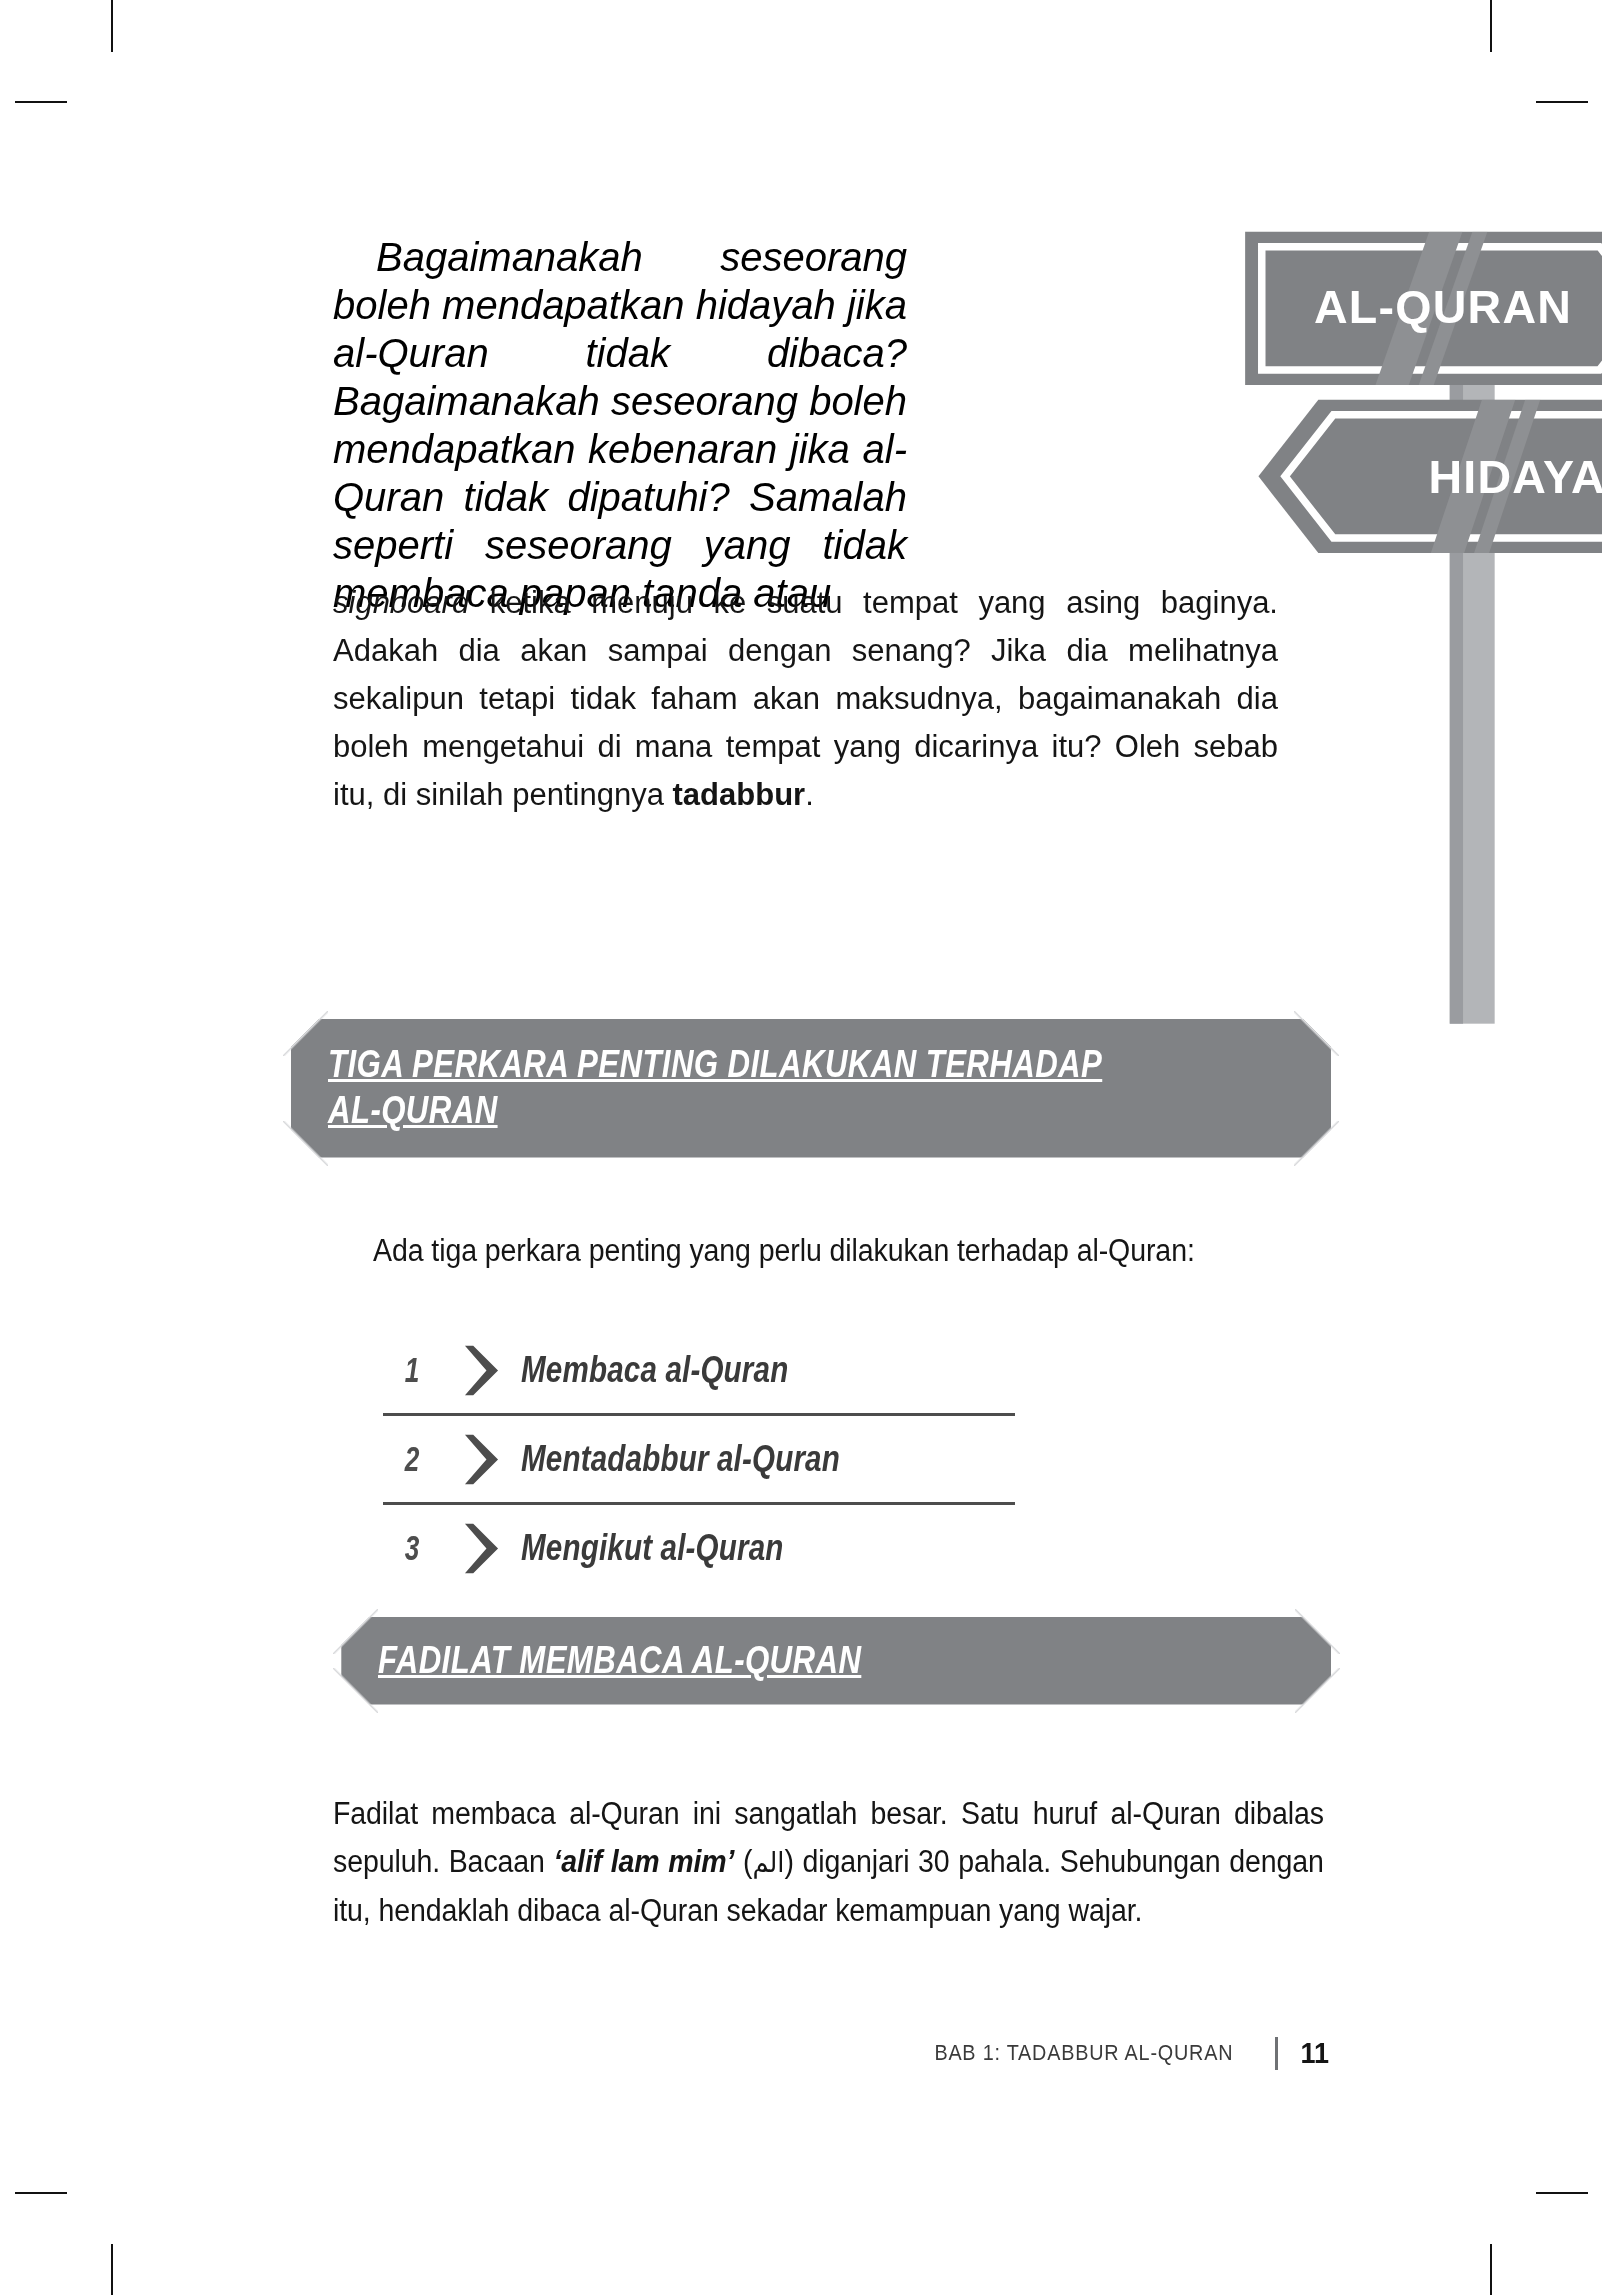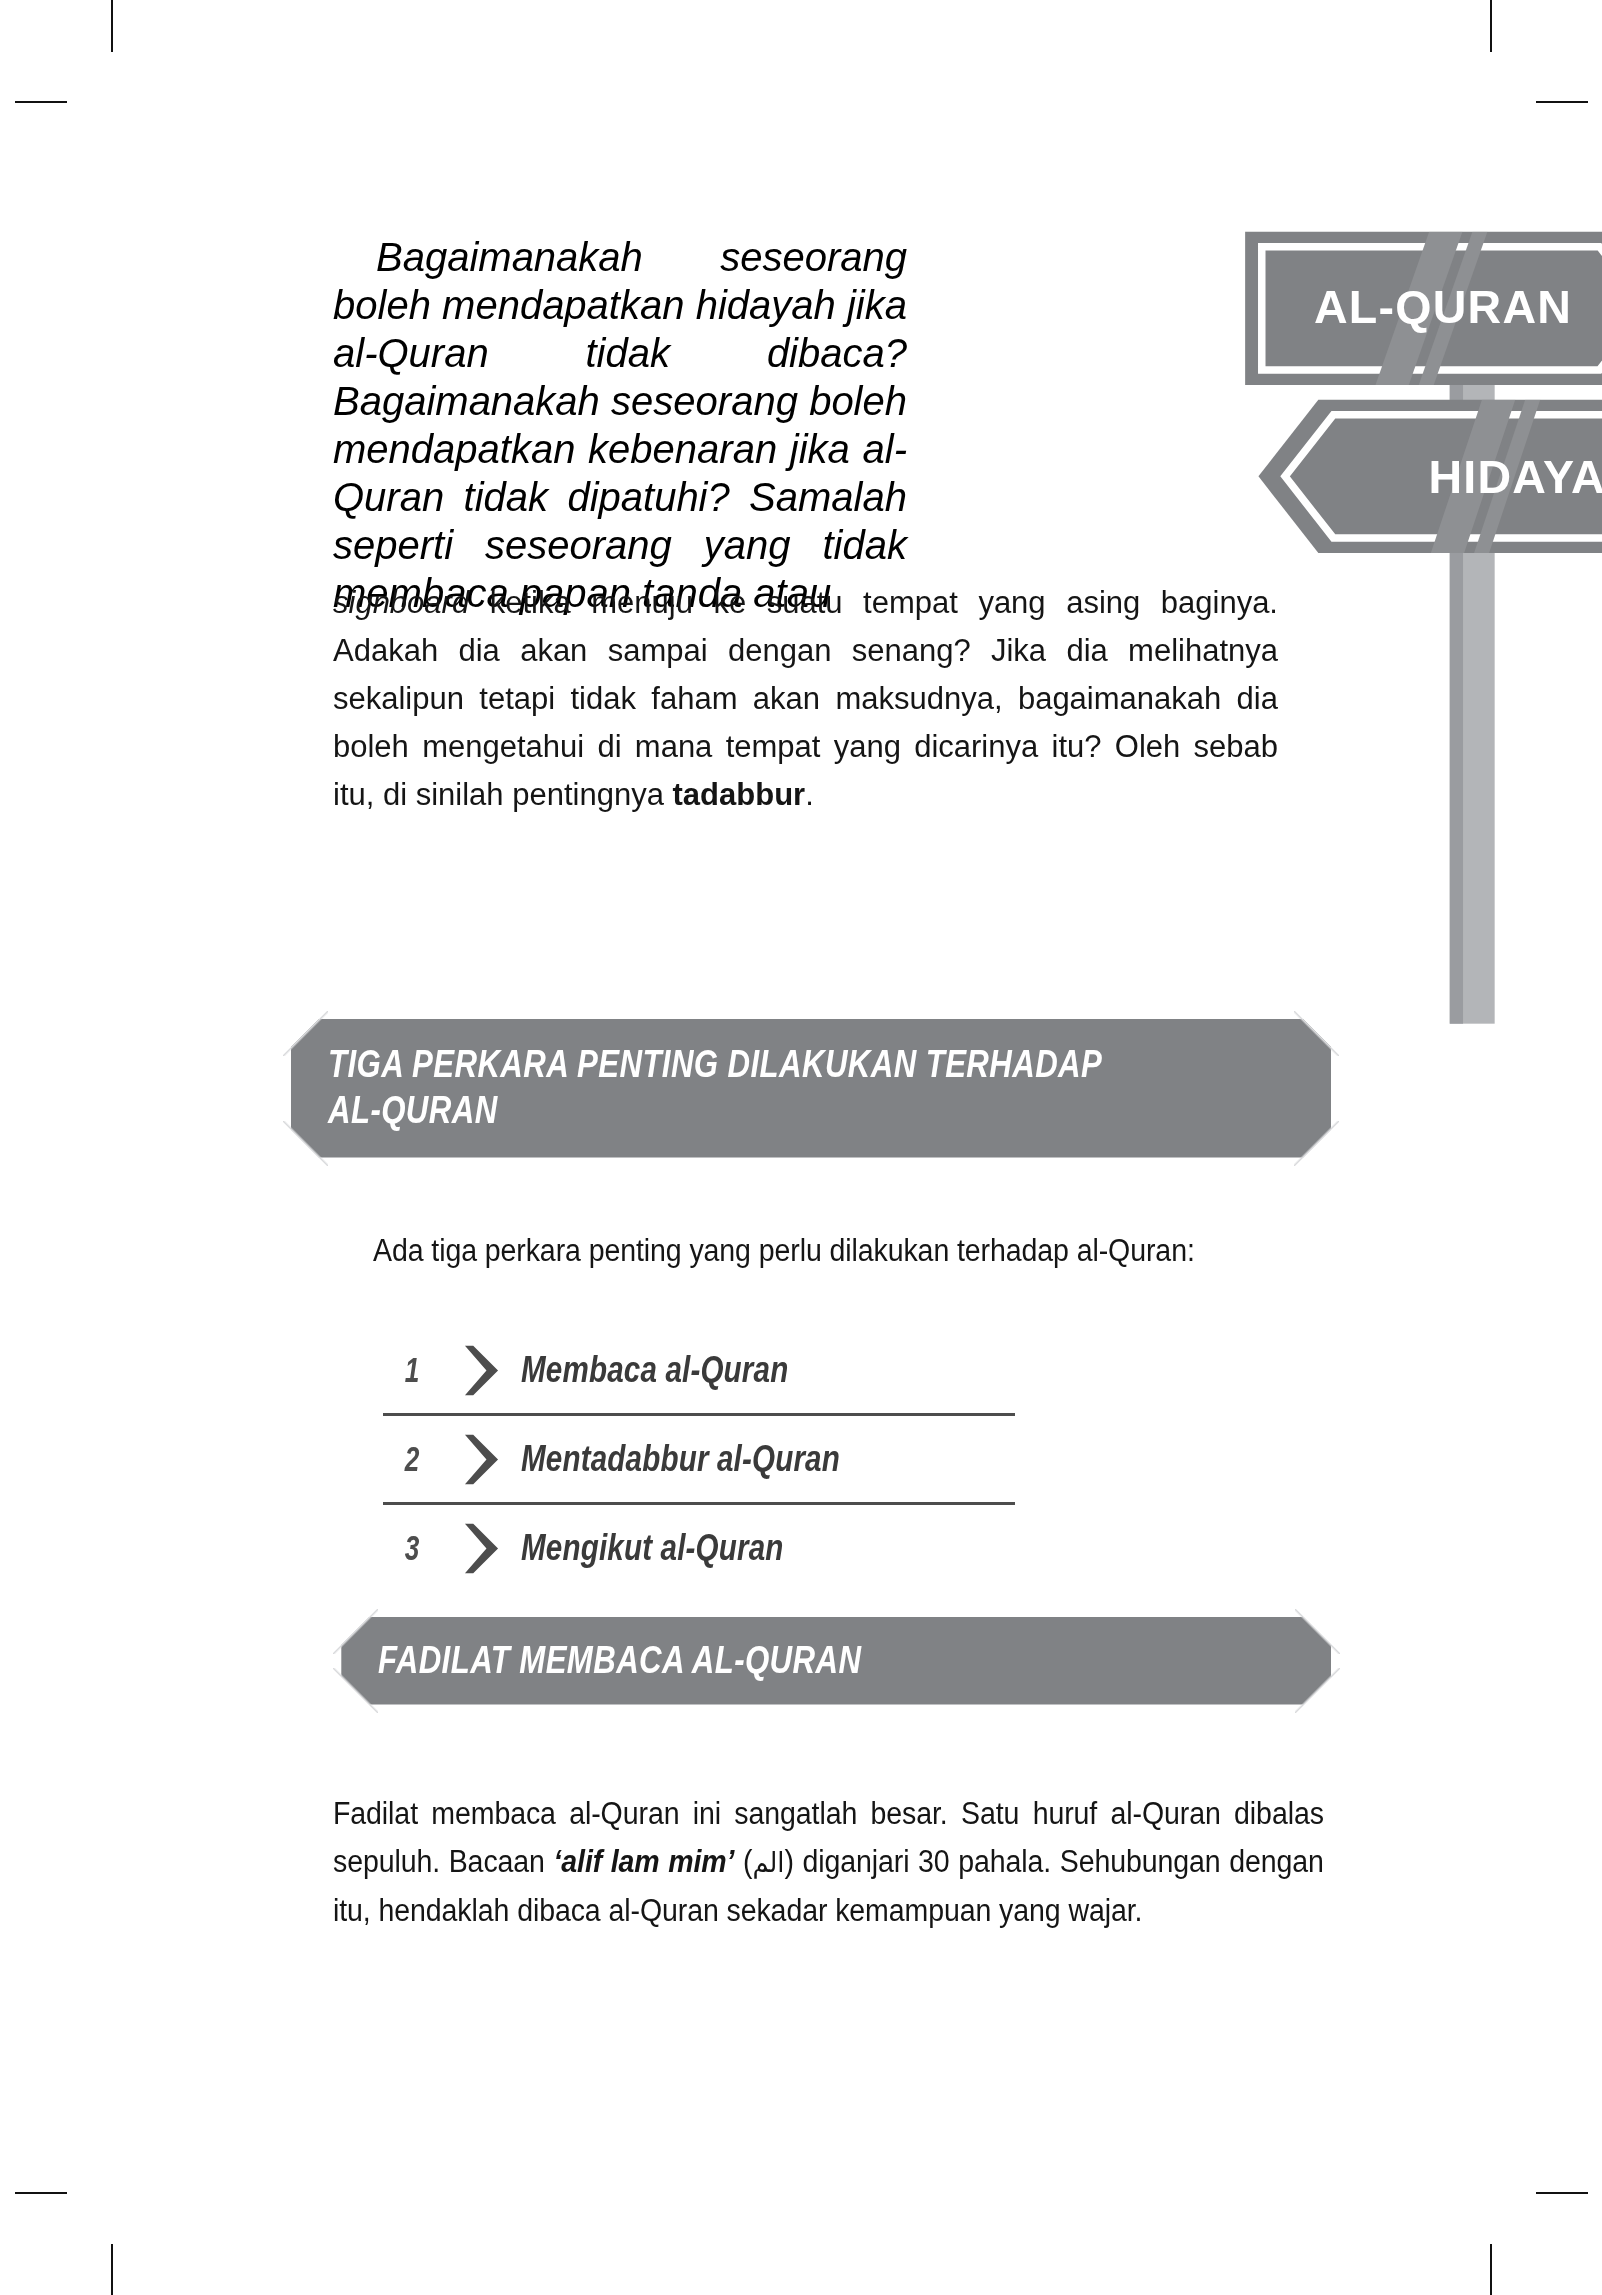--- a/index.html
+++ b/index.html
@@ -92,20 +92,21 @@
     background: #808285;
     color: #ffffff;
     padding: 21.6px 37px 25px 37px;
     box-sizing: border-box;
     clip-path: polygon(
       0 28px, 28px 0,
       calc(100% - 28px) 0, 100% 28px,
       100% calc(100% - 28px), calc(100% - 28px) 100%,
       28px 100%, 0 calc(100% - 28px)
     );
+    text-decoration: underline;
   }
   .banner-wrap { position: relative; }
   .banner-title {
     font-family: "Liberation Sans Narrow", "Liberation Sans", sans-serif;
     font-weight: 700;
     font-style: italic;
     font-size: 39px;
     line-height: 46px;
     letter-spacing: 0.5px;
     transform: scaleX(0.80);
@@ -329,15 +330,20 @@
     </div>
 
     <div style="position:absolute; left:0px; top:1526px; width:990px;margin-top:31px;">
       <div class="body-text" style="width:1077px;">
         <span>Fadilat membaca al-Quran ini sangatlah besar. Satu huruf al-Quran dibalas sepuluh. Bacaan </span><b><i>‘alif lam mim’</i></b><span> (</span><span class="arabic">الم</span><span>) </span><span>diganjari 30 pahala. Sehubungan dengan itu, hendaklah dibaca al-Quran sekadar kemampuan yang wajar.</span>
       </div>
     </div>
 
   </div>
 
+  <div class="footer">
+    <span class="footer-label">BAB 1: TADABBUR AL-QURAN</span>
+    <span class="footer-rule"></span>
+    <span class="footer-page">11</span>
+  </div>
 
 </div>
 
 
 </body></html>

